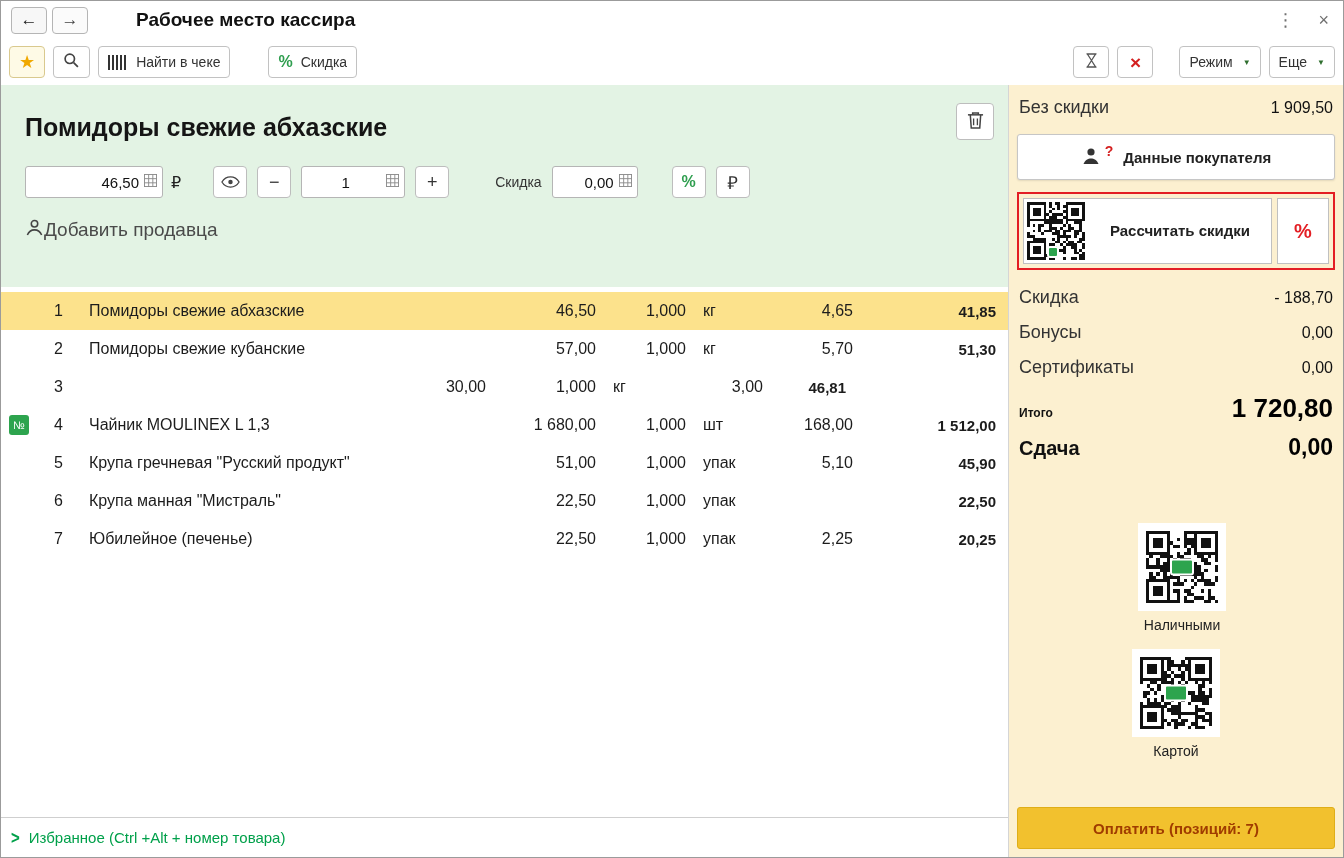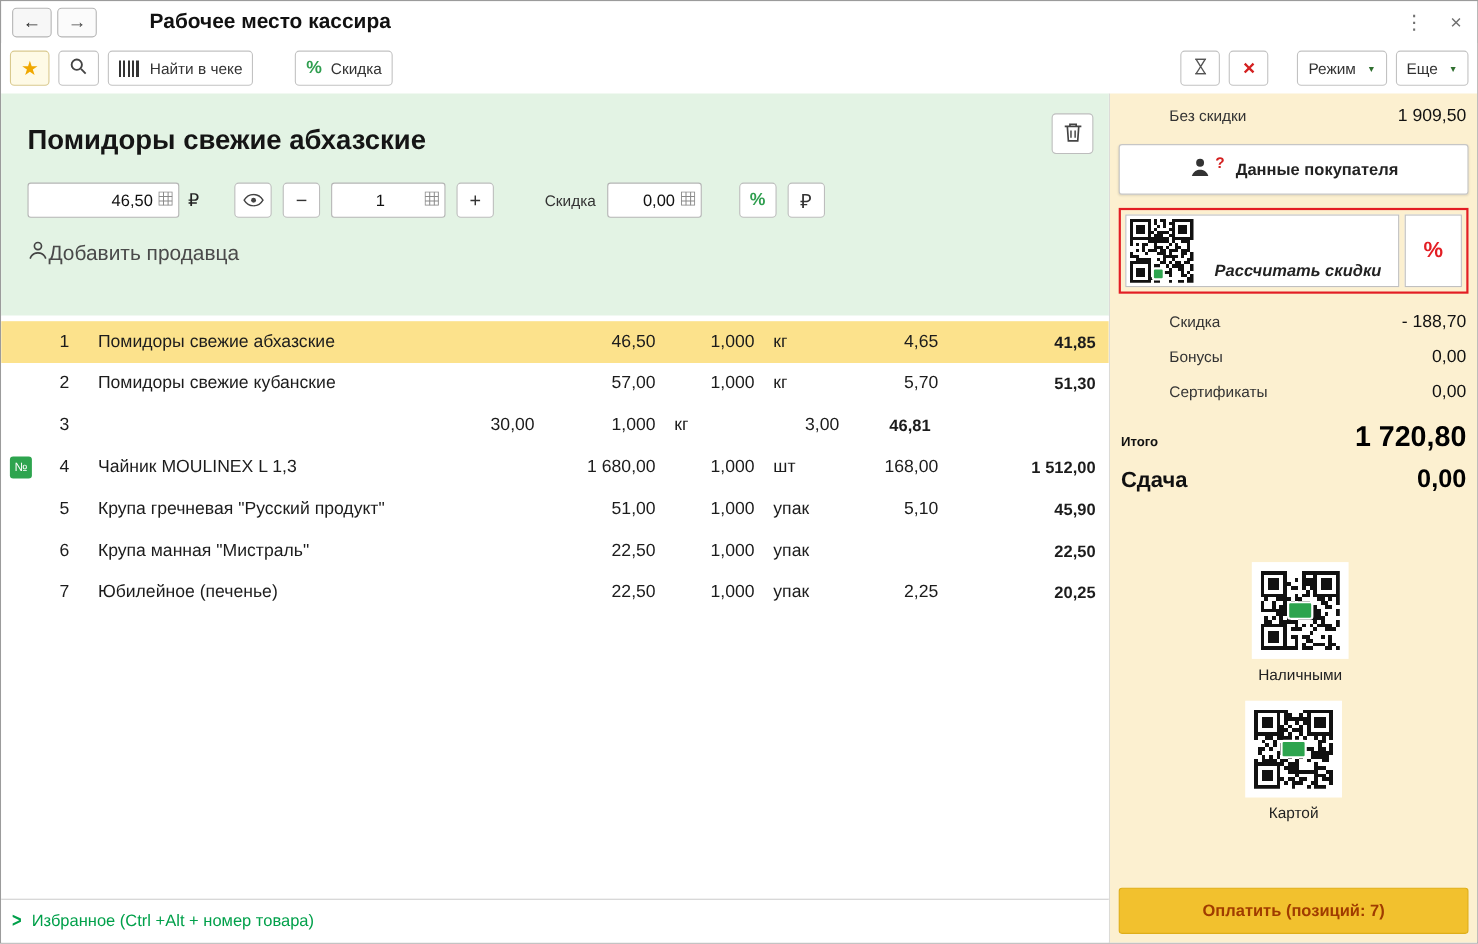--- a/index.html
+++ b/index.html
@@ -73,29 +73,29 @@
   .c-total { text-align:right; padding-right:12px; font-weight:700; font-size:15px; }
 
   
   .favorites { height:40px; border-top:1px solid #cfcfcf; display:flex; align-items:center; gap:9px;
                padding:0 10px; color:#00a04a; font-size:15px; cursor:pointer; background:#fff; flex:0 0 auto; }
   .chev { font-weight:700; transform:scaleY(1.25); display:inline-block; }
 
   
   .sidebar { width:334px; background:#fcf0d0; display:flex; flex-direction:column; padding:8px; flex:0 0 auto; }
   .s-row { display:flex; justify-content:space-between; align-items:baseline; padding:4px 2px; }
-  .s-label { font-size:14px; color:#333;margin-left:44px; }
+  .s-label { font-size:18px; color:#333; }
   .s-value { font-size:16px; color:#111; }
   .customer-btn { height:46px; margin-top:12px; background:#fff; border:1px solid #c6c6c6; border-radius:3px;
                   display:flex; align-items:center; justify-content:center; gap:10px; font-weight:700; font-size:15px;
                   color:#222; box-shadow:0 1px 2px rgba(0,0,0,.10); cursor:pointer; font-family:inherit; }
   .q-mark { color:#d42020; font-weight:700; font-size:14px; margin-left:-6px; transform:translateY(-6px); display:inline-block; }
   .red-frame { margin-top:12px; border:2px solid #e31e24; padding:4px; display:flex; gap:5px; }
-  .calc-btn { flex:1; background:#fff; border:1px solid #c0c0c0; display:flex; align-items:flex-end; gap:8px;
-              padding:3px 4px 3px 3px; cursor:pointer; font-family:inherit;font-style:italic; }
+  .calc-btn { flex:1; background:#fff; border:1px solid #c0c0c0; display:flex; align-items:center; gap:8px;
+              padding:3px 4px 3px 3px; cursor:pointer; font-family:inherit; }
   .calc-btn .txt { flex:1; text-align:center; font-weight:700; font-size:15px; color:#222; line-height:1.25; }
   .pct-btn { width:52px; background:#fff; border:1px solid #c0c0c0; display:flex; align-items:center; justify-content:center;
              color:#e31e24; font-weight:700; font-size:20px; cursor:pointer; font-family:inherit; }
   .summary-block { margin-top:10px; }
   .summary-block .s-row { padding:7px 2px; }
   .total-row { display:flex; justify-content:space-between; align-items:baseline; margin-top:8px; padding:0 2px; }
   .total-row .lbl { font-size:12px; font-weight:700; color:#111; }
   .total-row .amt { font-size:26px; font-weight:700; color:#000; }
   .change-row { display:flex; justify-content:space-between; align-items:baseline; margin-top:10px; padding:0 2px; }
   .change-row .lbl { font-size:20px; font-weight:700; color:#111; }

